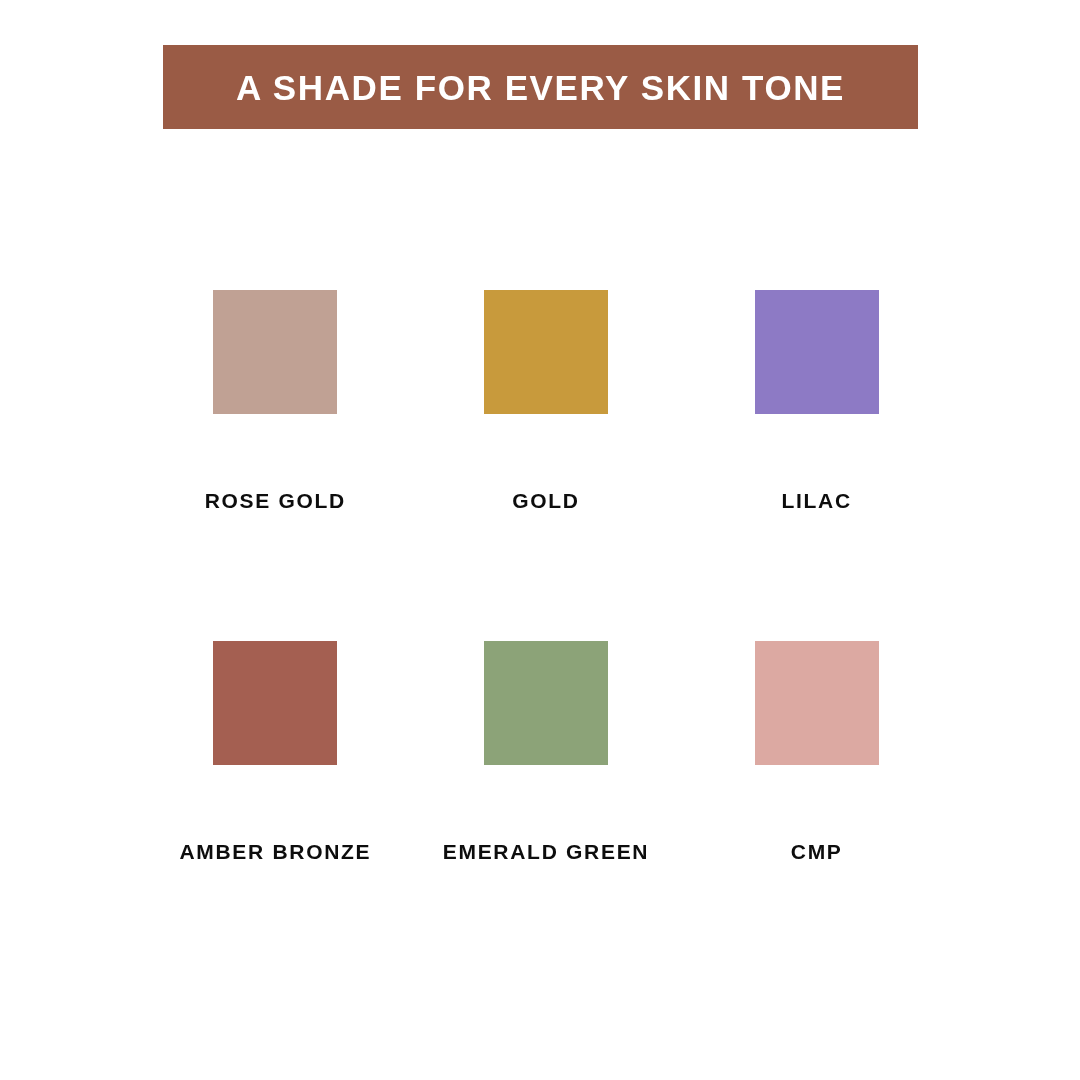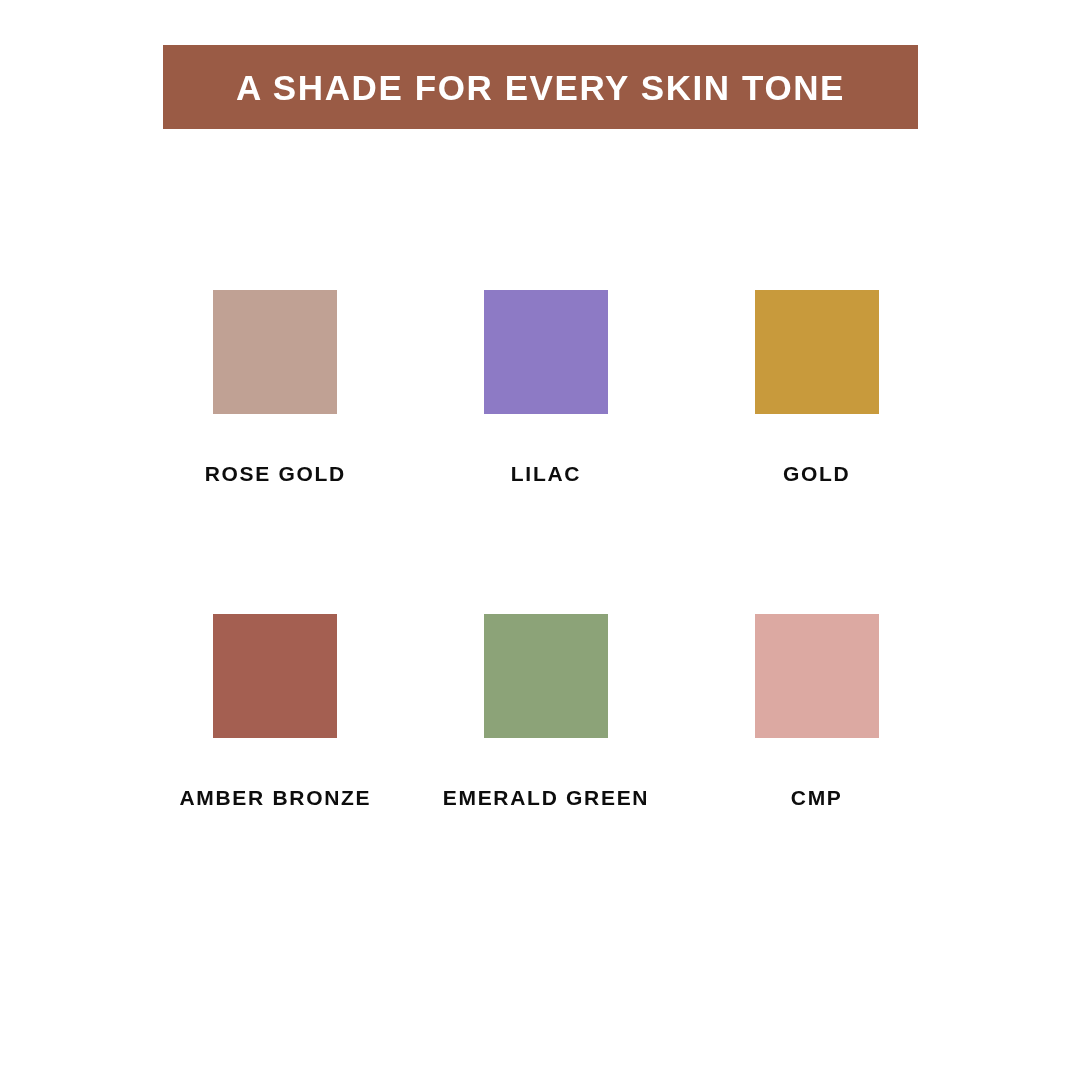--- a/index.html
+++ b/index.html
@@ -59,20 +59,21 @@
     grid-template-rows: repeat(2, auto);
     row-gap: 130px;
     column-gap: 0px;
   }
 
   .swatch-cell {
     display: flex;
     flex-direction: column;
     align-items: center;
     justify-content: flex-start;
+    gap: 27px;
   }
 
   .swatch-chip {
     width: 124px;
     height: 124px;
     display: block;
   }
 
   .swatch-label {
     margin-top: 49px;
@@ -97,27 +98,27 @@
   </div>
 
   <div class="swatch-grid">
 
     <div class="swatch-cell">
       <span class="swatch-chip" style="background-color: rgb(192, 161, 148);"></span>
       <span class="swatch-label" style="color: rgb(13, 13, 13);">ROSE GOLD</span>
     </div>
 
     <div class="swatch-cell">
-      <span class="swatch-chip" style="background-color: rgb(141, 122, 197);"></span>
-      <span class="swatch-label" style="color: rgb(13, 13, 13);">LILAC</span>
+      <span class="swatch-chip" style="background-color: rgb(200, 154, 60);"></span>
+      <span class="swatch-label" style="color: rgb(13, 13, 13);">GOLD</span>
     </div>
 
     <div class="swatch-cell">
-      <span class="swatch-chip" style="background-color: rgb(200, 154, 60);"></span>
-      <span class="swatch-label" style="color: rgb(13, 13, 13);">GOLD</span>
+      <span class="swatch-chip" style="background-color: rgb(141, 122, 197);"></span>
+      <span class="swatch-label" style="color: rgb(13, 13, 13);">LILAC</span>
     </div>
 
     <div class="swatch-cell">
       <span class="swatch-chip" style="background-color: rgb(164, 95, 81);"></span>
       <span class="swatch-label" style="color: rgb(13, 13, 13);">AMBER BRONZE</span>
     </div>
 
     <div class="swatch-cell">
       <span class="swatch-chip" style="background-color: rgb(140, 163, 120);"></span>
       <span class="swatch-label" style="color: rgb(13, 13, 13);">EMERALD GREEN</span>

